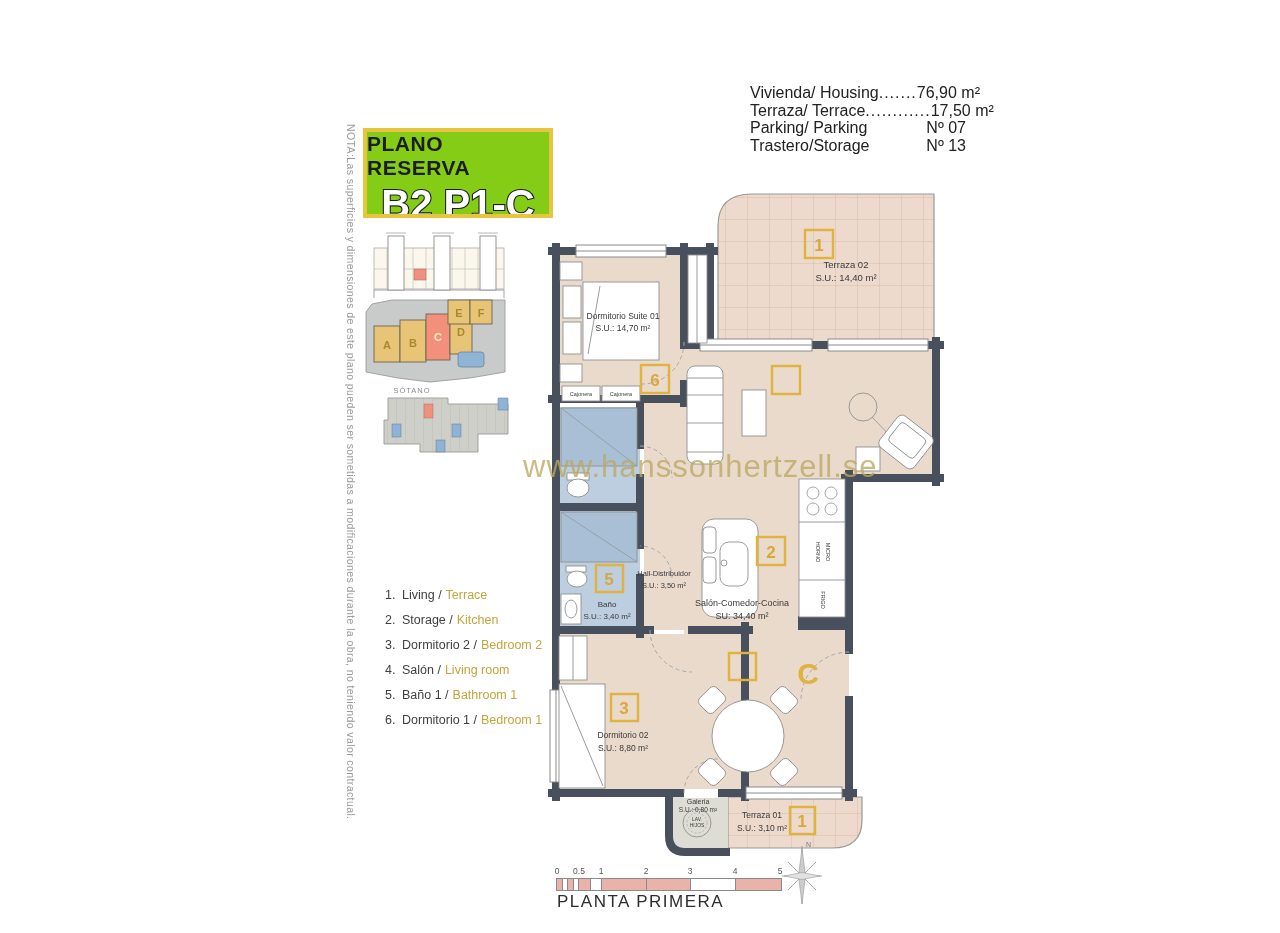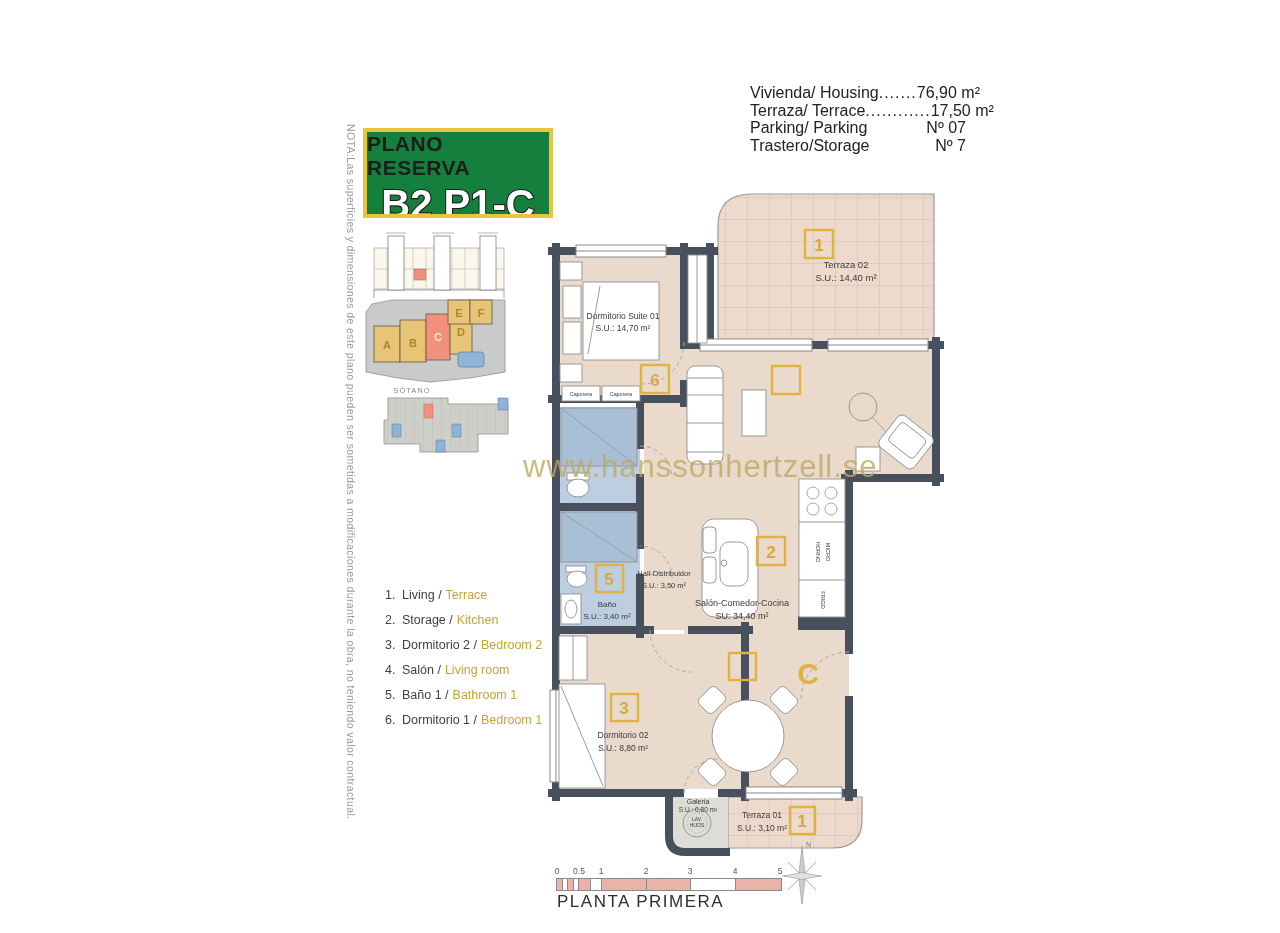--- a/index.html
+++ b/index.html
@@ -4,21 +4,21 @@
 <style>
   html,body{margin:0;padding:0;}
   body{width:1280px;height:933px;background:#ffffff;font-family:"Liberation Sans",sans-serif;position:relative;overflow:hidden;}
   .abs{position:absolute;}
 
   
   #note-vertical{left:341px;top:124px;height:650px;width:16px;
     writing-mode:vertical-rl;font-size:10.5px;color:#9b9b9b;letter-spacing:.4px;white-space:nowrap;}
 
   
-  #title-block{left:363px;top:128px;width:182px;height:82px;border:4px solid #E8C53F;background:#15803d;
+  #title-block{left:363px;top:128px;width:182px;height:82px;border:4px solid #E8C53F;background:#84cc16;
     display:flex;flex-direction:column;align-items:center;justify-content:center;}
   #title-line1{font-size:21px;font-weight:bold;color:#1d1d1d;letter-spacing:.5px;}
 
   
   #info-block{left:750px;top:84px;width:216px;font-size:16px;color:#222;}
   .info-row{display:flex;align-items:baseline;line-height:17.5px;white-space:nowrap;}
   .info-row .leader{letter-spacing:1px;}
   .info-row .val{margin-left:auto;}
 
   
@@ -65,21 +65,21 @@
     <span>Terraza/ Terrace</span>
       <span class="leader">............</span>
       <span class="val">17,50 m²</span>
   </div>
   <div class="info-row">
     <span>Parking/ Parking</span>
       <span class="val">Nº 07</span>
   </div>
   <div class="info-row">
     <span>Trastero/Storage</span>
-      <span class="val">Nº 7</span>
+      <span class="val">Nº 13</span>
   </div>
 </div>
 
 <svg class="abs" style="left:366px;top:228px;" width="145" height="70" viewBox="366 228 145 70">
   <rect x="374" y="248" width="130" height="41" fill="#FBF7EC" stroke="#aaaaaa" stroke-width="0.8"></rect>
   <g stroke="#b9b9b4" stroke-width="0.6">
     <path d="M374,269 H504 M387,248 V289 M400,248 V289 M413,248 V289 M426,248 V289 M439,248 V289 M452,248 V289 M465,248 V289 M478,248 V289 M491,248 V289"></path>
   </g>
   <rect x="414" y="269" width="12" height="11" fill="#F0907E" stroke="#b07060" stroke-width="0.6"></rect>
   <rect x="374" y="290" width="130" height="10" fill="#ffffff" stroke="#999999" stroke-width="0.9"></rect>

